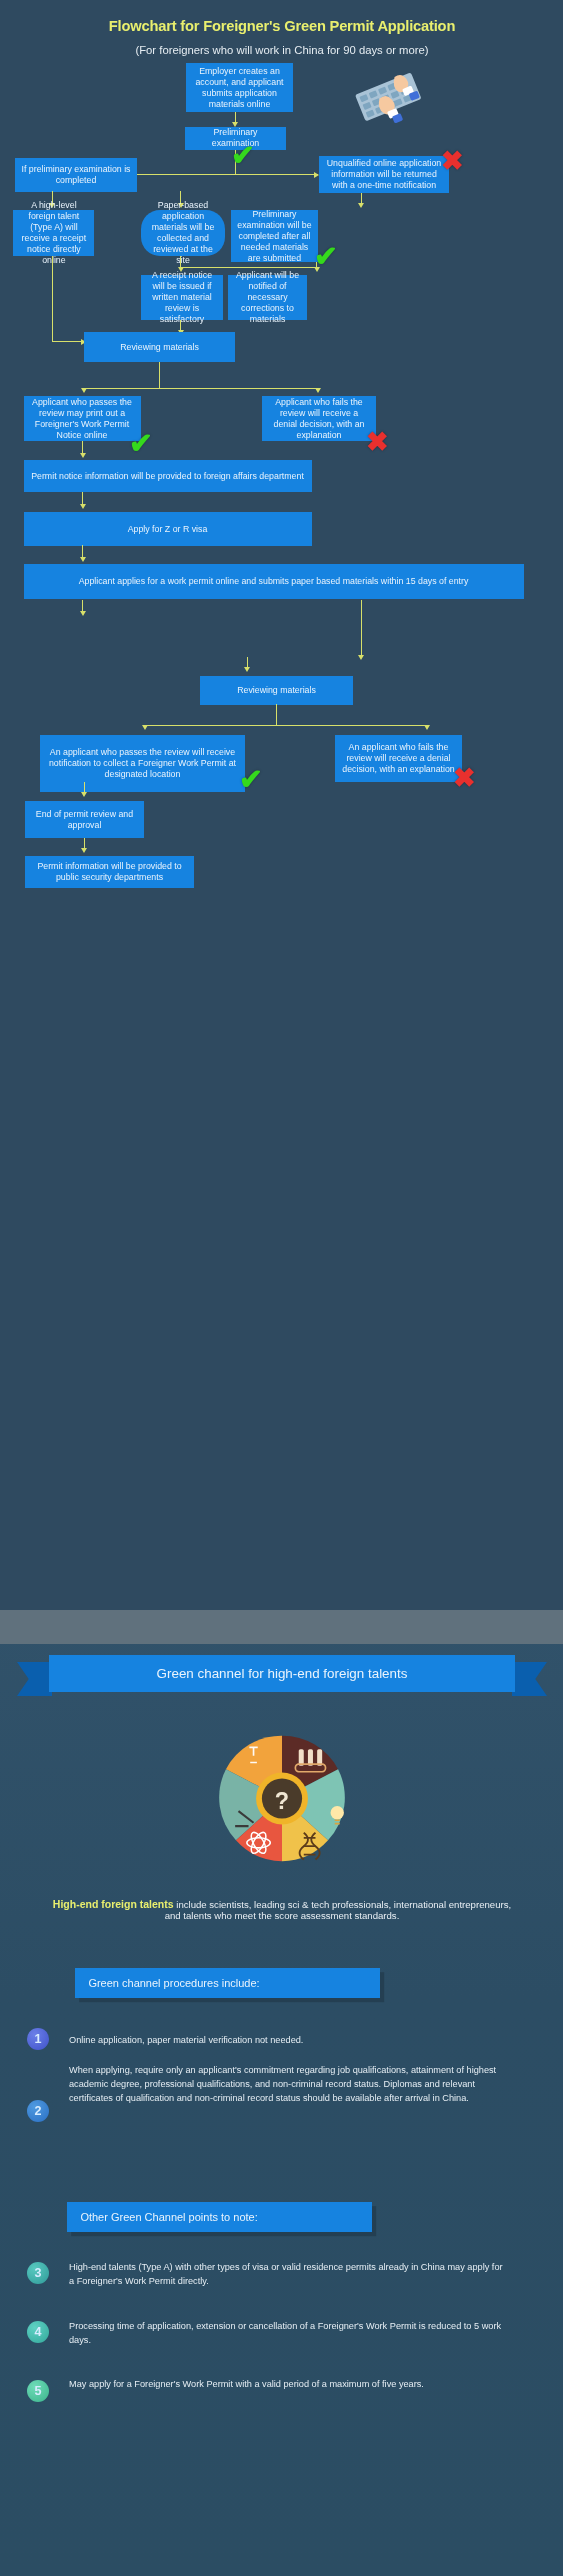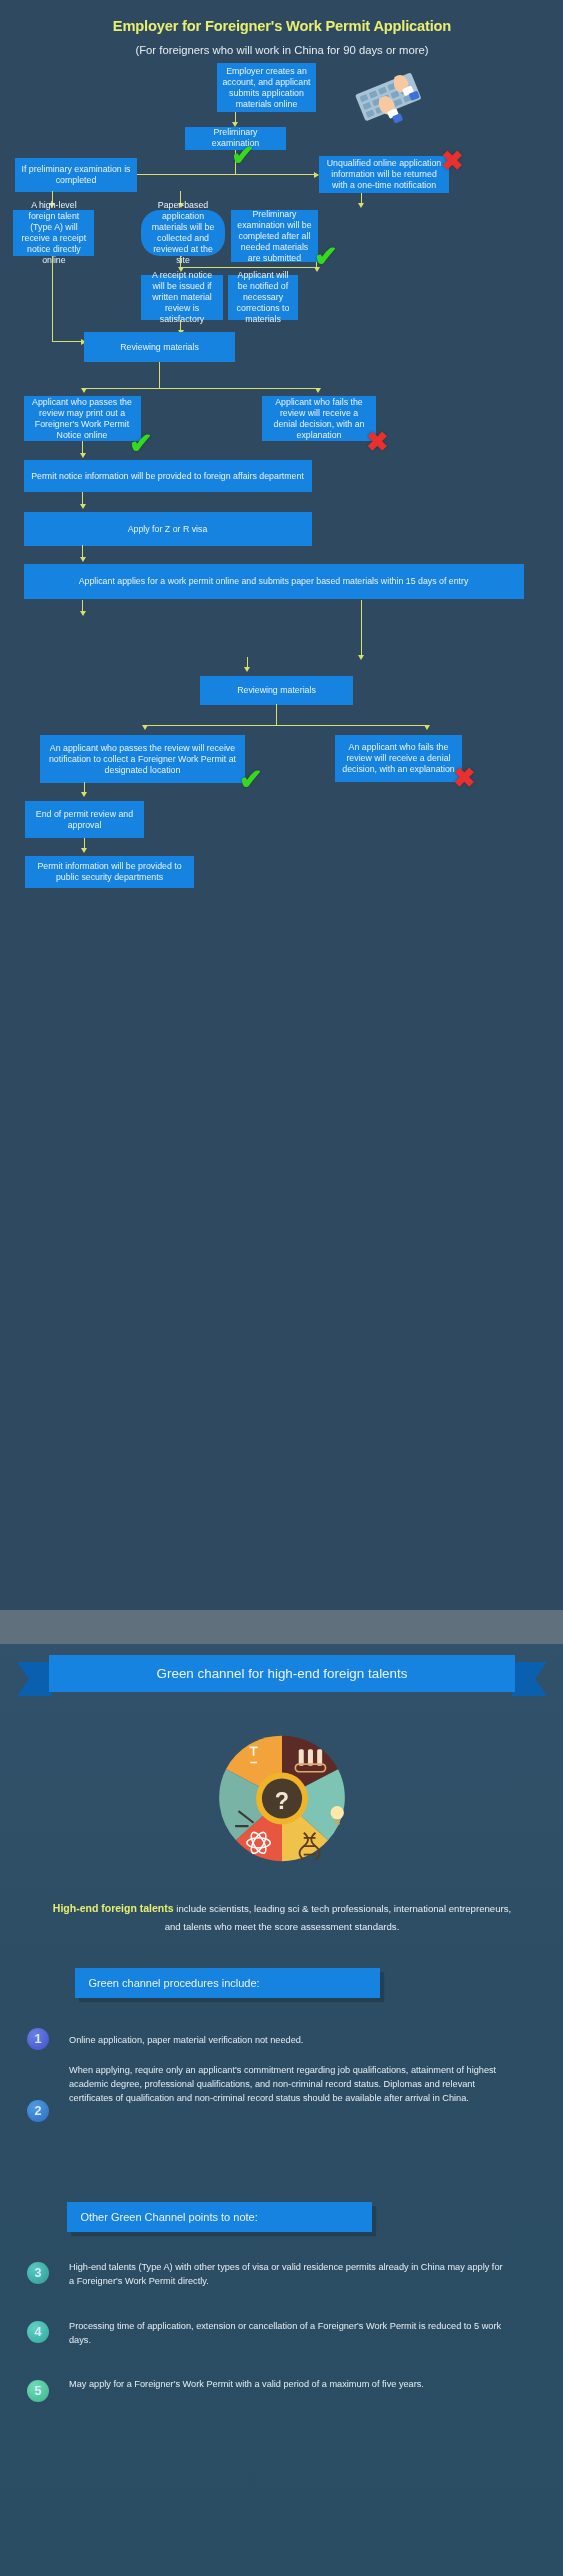--- a/index.html
+++ b/index.html
@@ -107,21 +107,21 @@
     width: 466px; height: 37px;
     background: #1683e0;
     display: flex; align-items: center; justify-content: center;
     color: #eaf4fd;
     font-size: 13.4px;
   }
   .wheel { position: absolute; top: 109px; left: 198px; width: 168px; height: 159px; }
   .gc-desc {
     position: absolute; top: 289px; left: 52px; width: 460px;
     text-align: center; color: #e9eff4;
-    font-size: 9.6px; line-height: 18px;
+    font-size: 9.6px; line-height: 11px;
   }
   .gc-desc b { color: #e9ef6e; font-size: 10.5px; }
   .gc-head {
     position: absolute;
     background: #1683e0;
     color: #eaf4fd;
     font-size: 11px;
     display: flex; align-items: center;
     padding-left: 13.4px;
     box-shadow: 4.2px 4.2px 0 rgba(0,0,0,0.18);
@@ -140,21 +140,21 @@
     line-height: 14px;
   }
 </style>
 </head>
 <body>
 
 <div class="page">
 
   <div class="sec-flow">
 
-    <div class="title">Employer for Foreigner's Work Permit Application</div>
+    <div class="title">Flowchart for Foreigner's Green Permit Application</div>
     <div class="subtitle">(For foreigners who will work in China for 90 days or more)</div>
 
     <div class="kbd-icon" style="top:62px;left:351px;width:77px;height:67px;">
       <svg width="77" height="67" viewBox="0 0 92 80">
         <g transform="rotate(-22 46 40)">
           <rect x="8" y="24" width="72" height="34" rx="3" fill="#a9c3d6"></rect>
           <g fill="#7fa6c0">
             <rect x="12" y="28" width="9" height="7" rx="1.2"></rect>
               <rect x="24" y="28" width="9" height="7" rx="1.2"></rect>
             <rect x="36" y="28" width="9" height="7" rx="1.2"></rect>
@@ -174,21 +174,21 @@
           <path d="M52 18 q8 -6 14 2 q5 7 0 13 q-4 5 -10 2 q-7 -4 -4 -17z"></path>
           <path d="M34 44 q8 -7 15 1 q6 7 1 14 q-5 6 -11 2 q-8 -5 -5 -17z"></path>
         </g>
         <rect x="62" y="30" width="12" height="9" rx="2" fill="#fff" transform="rotate(-22 68 34)"></rect>
         <rect x="70" y="36" width="11" height="9" rx="2" fill="#3f6fd8" transform="rotate(-22 75 40)"></rect>
         <rect x="44" y="57" width="12" height="9" rx="2" fill="#fff" transform="rotate(-22 50 61)"></rect>
         <rect x="50" y="63" width="11" height="9" rx="2" fill="#3f6fd8" transform="rotate(-22 55 67)"></rect>
       </svg>
     </div>
 
-    <div class="node" style="top:63px;left:186px;width:99px;height:49px;margin-left:31px;">Employer creates an account, and applicant submits application materials online</div>
+    <div class="node" style="top:63px;left:186px;width:107px;height:49px;">Employer creates an account, and applicant submits application materials online</div>
     <div class="conn v" style="top:112px;left:235px;height:11.7px;"></div>
     <div class="arrow-d" style="top:122px;left:232px;"></div>
 
     <div class="node" style="top:127px;left:185px;width:101px;height:22.6px;">Preliminary examination</div>
     <div class="conn v" style="top:150px;left:235px;height:25px;"></div>
     <div class="conn h" style="top:174px;left:127px;width:191px;"></div>
     <div class="arrow-l" style="top:172px;left:124px;"></div>
     <div class="arrow-r" style="top:172px;left:314px;"></div>
 
     <div class="node" style="top:158px;left:15px;width:122px;height:34px;">If preliminary examination is completed</div>
@@ -209,21 +209,21 @@
     <div class="node" style="top:210px;left:231px;width:87px;height:52px;">Preliminary examination will be completed after all needed materials are submitted</div>
     <div class="mark check" style="top:242px;left:314px;">✔</div>
 
     <div class="conn v" style="top:256px;left:180px;height:11.7px;"></div>
     <div class="conn h" style="top:267px;left:180px;width:137px;"></div>
     <div class="conn v" style="top:262px;left:316px;height:5.9px;"></div>
     <div class="arrow-d" style="top:267px;left:178px;"></div>
     <div class="arrow-d" style="top:267px;left:314px;"></div>
 
     <div class="node" style="top:275px;left:141px;width:82px;height:45px;">A receipt notice will be issued if written material review is satisfactory</div>
-    <div class="node" style="top:275px;left:228px;width:70px;height:45px;">Applicant will be notified of necessary corrections to materials</div>
+    <div class="node" style="top:275px;left:228px;width:79px;height:45px;">Applicant will be notified of necessary corrections to materials</div>
 
     <div class="conn v" style="top:256px;left:52px;height:86px;"></div>
     <div class="conn h" style="top:341px;left:52px;width:30px;"></div>
     <div class="arrow-r" style="top:339px;left:81px;"></div>
 
     <div class="conn v" style="top:320px;left:180px;height:11.7px;"></div>
     <div class="arrow-d" style="top:330px;left:178px;"></div>
 
     <div class="node" style="top:281px;left:84px;width:151px;height:151px;background:transparent;">Reviewing materials</div>
     <div class="node" style="top:332px;left:84px;width:151px;height:30px;">Reviewing materials</div>
@@ -269,21 +269,21 @@
     <div class="conn v" style="top:657px;left:247px;height:11.7px;"></div>
     <div class="arrow-d" style="top:667px;left:244px;"></div>
 
     <div class="node" style="top:676px;left:200px;width:153px;height:28.5px;">Reviewing materials</div>
 
     <div class="conn v" style="top:704px;left:276px;height:22px;"></div>
     <div class="conn h" style="top:725px;left:144px;width:283px;"></div>
     <div class="arrow-d" style="top:725px;left:142px;"></div>
     <div class="arrow-d" style="top:725px;left:424px;"></div>
 
-    <div class="node" style="top:735px;left:40px;width:205px;height:48px;">An applicant who passes the review will receive notification to collect a Foreigner Work Permit at designated location</div>
+    <div class="node" style="top:735px;left:40px;width:205px;height:57px;">An applicant who passes the review will receive notification to collect a Foreigner Work Permit at designated location</div>
     <div class="node" style="top:735px;left:335px;width:127px;height:47px;">An applicant who fails the review will receive a denial decision, with an explanation</div>
     <div class="mark check" style="top:765px;left:239px;">✔</div>
     <div class="mark cross" style="top:765px;left:453px;">✖</div>
 
     <div class="conn v" style="top:782px;left:84px;height:11.7px;"></div>
     <div class="arrow-d" style="top:792px;left:81px;"></div>
 
     <div class="node" style="top:801px;left:25px;width:119px;height:37px;">End of permit review and approval</div>
     <div class="conn v" style="top:838px;left:84px;height:11.7px;"></div>
     <div class="arrow-d" style="top:848px;left:81px;"></div>

